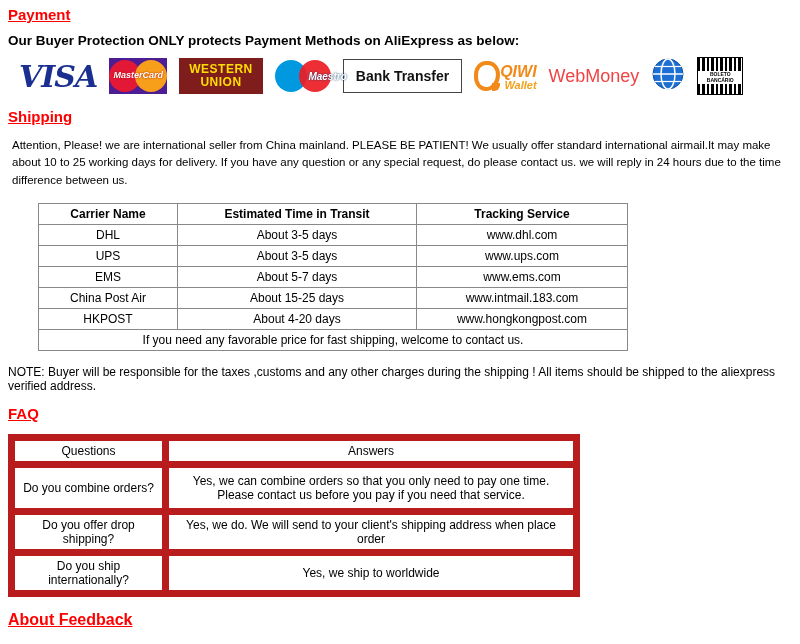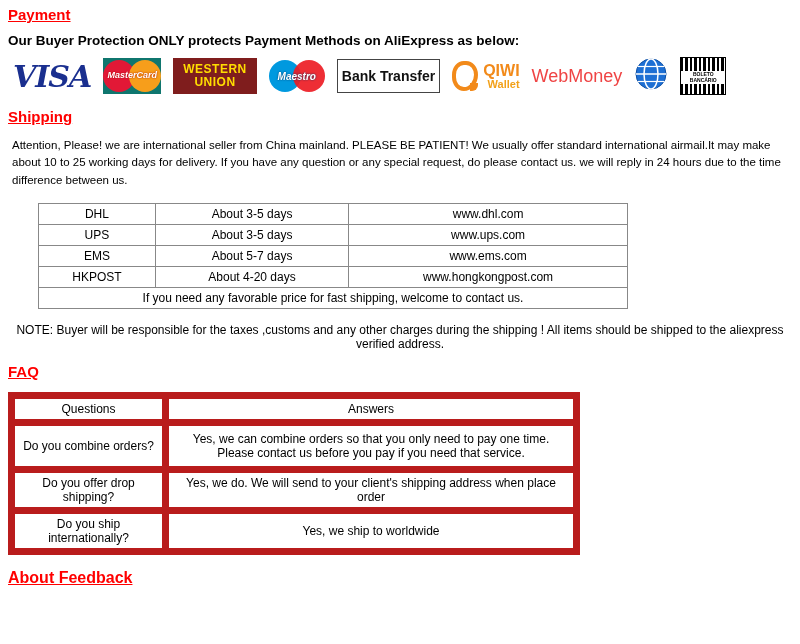--- a/index.html
+++ b/index.html
@@ -11,55 +11,55 @@
   }
   
   .sec-head{
     color:#ff0000;font-weight:bold;text-decoration:underline;
     font-size:15px;margin:2px 0 6px 0;display:inline-block;
   }
   .sec-head.big{font-size:16px;}
   .block{margin-bottom:6px;}
   
   .intro{font-size:13.5px;font-weight:bold;margin:4px 0 8px 0;}
-  .pay-row{display:flex;align-items:center;gap:12px;margin:2px 0 10px 5px;height:40px;}
+  .pay-row{display:flex;align-items:center;gap:12px;margin:2px 0 10px 11px;height:40px;}
   .visa{color:#1a2f8f;font-weight:900;font-style:italic;font-size:30px;letter-spacing:-1px;font-family:"DejaVu Serif",serif;}
-  .mc{position:relative;width:58px;height:36px;background:#0f766e;}
+  .mc{position:relative;width:58px;height:36px;background:#4c1d95;}
   .mc .c1,.mc .c2{position:absolute;top:2px;width:32px;height:32px;border-radius:50%;}
   .mc .c1{left:0;background:#e21836;}
   .mc .c2{right:0;background:#f79e1b;}
   .mc .mc-label{position:absolute;top:12px;left:0;width:100%;text-align:center;color:#fff;font-style:italic;font-weight:bold;font-size:9px;text-shadow:0 0 2px #a00;}
   .wu{background:#7f1d1d;color:#ffdd00;font-weight:bold;font-size:12px;line-height:1.05;padding:5px 10px;text-align:center;letter-spacing:.5px;}
   .maestro{position:relative;width:56px;height:36px;}
   .maestro .c1,.maestro .c2{position:absolute;top:2px;width:32px;height:32px;border-radius:50%;}
   .maestro .c1{left:0;background:#0099df;}
   .maestro .c2{right:0;background:#ed1c24;opacity:.92;}
-  .maestro .m-label{position:absolute;top:13px;left:0;width:100%;text-align:center;color:#fff;font-style:italic;font-weight:bold;font-size:10px;text-shadow:0 0 2px #036;}
-  .bank{border:1px solid #444;padding:8px 4px;font-size:14px;font-weight:bold;color:#111;background:#fff;}
-  .qiwi{display:flex;align-items:center;gap:5px;}
+  .maestro .m-label{position:absolute;top:13px;left:16px;width:100%;text-align:right;color:#fff;font-style:italic;font-weight:bold;font-size:10px;text-shadow:0 0 2px #036;}
+  .bank{border:1px solid #444;padding:8px 12px;font-size:14px;font-weight:bold;color:#111;background:#fff;}
+  .qiwi{display:flex;align-items:flex-end;font-style:italic;}
   .qiwi-glyph{width:26px;height:30px;border:4px solid #f28a1a;border-radius:50% 50% 60% 50%;position:relative;box-sizing:border-box;}
   .qiwi-glyph:after{content:"";position:absolute;right:-4px;bottom:-4px;width:8px;height:8px;background:#f28a1a;border-radius:0 0 6px 0;}
   .qiwi-text{color:#f28a1a;font-weight:bold;line-height:1;}
   .qiwi-text .l1{font-size:16px;}
   .qiwi-text .l2{font-size:11px;color:#f2a11a;text-align:right;}
   .wm{color:#ef4444;font-weight:normal;font-size:18px;}
   .globe{flex:0 0 auto;}
   .boleto{position:relative;width:46px;height:38px;border:1px solid #000;box-sizing:border-box;
     background:repeating-linear-gradient(90deg,#000 0 2px,#fff 2px 4px,#000 4px 7px,#fff 7px 9px);}
   .boleto .bl-label{position:absolute;top:13px;left:0;width:100%;background:#fff;color:#000;
     font-size:5px;font-weight:bold;text-align:center;line-height:1.1;padding:1px 0;}
   
   .notice{font-size:11.5px;margin:6px 4px 14px 4px;line-height:1.5;}
   table{border-collapse:collapse;font-size:12px;}
   .ship-table{margin:4px 0 10px 30px;width:590px;}
   .ship-table th,.ship-table td{border:1px solid #888;text-align:center;padding:3px 4px;}
   .ship-table th{font-weight:bold;}
   .ship-table .col-carrier{width:130px;}
   .ship-table .col-transit{width:230px;}
-  .note-line{font-size:12px;margin:14px 0 10px 0;text-align:center;}
+  .note-line{font-size:12px;margin:14px 0 10px 0;}
   
   .faq-table{margin:6px 0 12px 0;width:572px;}
   .faq-table th,.faq-table td{border:7px solid #b91c1c;text-align:center;padding:3px 6px;}
   .faq-table th{font-weight:normal;}
   .faq-table .col-q{width:135px;}
   .faq-row-tall td{height:34px;}
   p{margin:0;}
 </style>
 </head>
 <body>
@@ -107,34 +107,44 @@
         <span class="bl-label">BOLETO BANCÁRIO</span>
       </span>
     </div>
   </div>
 
   <div class="block">
     <span class="sec-head">Shipping</span>
     <p class="notice">Attention, Please! we are international seller from China mainland. PLEASE BE PATIENT! We usually offer standard international airmail.It may make about 10 to 25 working days for delivery. If you have any question or any special request, do please contact us. we will reply in 24 hours due to the time difference between us.</p>
     <table class="ship-table">
       <tbody>
+          <tr>
+        <th class="col-carrier">Carrier Name</th>
+        <th class="col-transit">Estimated Time in Transit</th>
+        <th>Tracking Service</th>
+      </tr>
       <tr>
         <td>DHL</td>
         <td>About 3-5 days</td>
         <td>www.dhl.com</td>
       </tr>
       <tr>
         <td>UPS</td>
         <td>About 3-5 days</td>
         <td>www.ups.com</td>
       </tr>
       <tr>
         <td>EMS</td>
         <td>About 5-7 days</td>
         <td>www.ems.com</td>
+      </tr>
+      <tr>
+        <td>China Post Air</td>
+        <td>About 15-25 days</td>
+        <td>www.intmail.183.com</td>
       </tr>
       <tr>
         <td>HKPOST</td>
         <td>About 4-20 days</td>
         <td>www.hongkongpost.com</td>
       </tr>
       <tr>
         <td colspan="3">If you need any favorable price for fast shipping, welcome to contact us.</td>
       </tr>
     </tbody>

